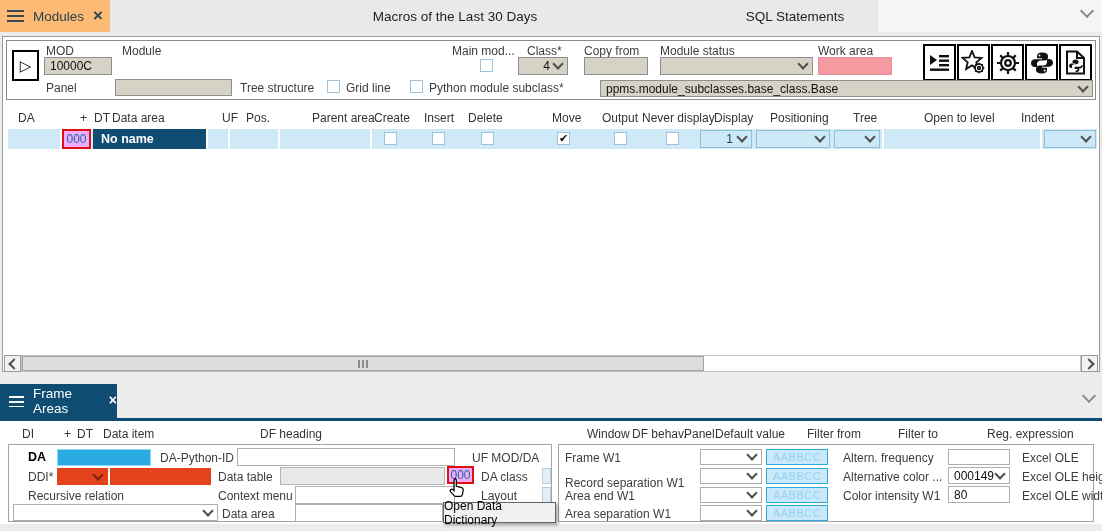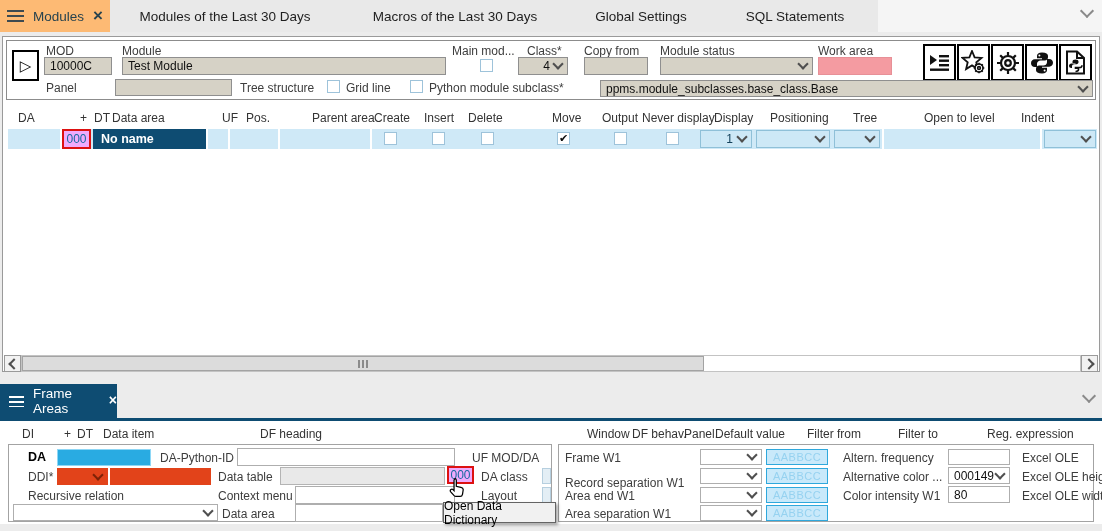--- a/index.html
+++ b/index.html
@@ -68,28 +68,22 @@
 
 <div class="screen">
 
   <div class="tabbar">
     <div class="tabbar-right"></div>
     <div class="tab active" style="left:0;width:110px;">
       <span class="burger" style="--bc:#3d4a50;"></span>
       <span>Modules</span>
       <span class="xclose">×</span>
     </div>
-    <div class="tab" style="left:110px;width:230px;">
-      <span>Modules of the Last 30 Days</span>
-    </div>
     <div class="tab" style="left:340px;width:230px;">
       <span>Macros of the Last 30 Days</span>
-    </div>
-    <div class="tab" style="left:570px;width:142px;">
-      <span>Global Settings</span>
     </div>
     <div class="tab" style="left:712px;width:166px;">
       <span>SQL Statements</span>
     </div>
     <span class="chev big abs" style="left:1082px;top:10px;"></span>
   </div>
 
   <div class="panel" style="left:2px;top:36px;width:1098px;height:336px;"></div>
 
   <div class="panel" style="left:6px;top:40px;width:1090px;height:60px;border-color:#8c8c8c;"></div>
@@ -97,23 +91,20 @@
   <div class="runbtn">
     <span>▷</span>
   </div>
 
   <span class="lbl" style="left:46px;top:44px;">MOD</span>
   <div class="fld" style="left:44px;top:57px;width:68px;height:18px;">
     <span>10000C</span>
   </div>
 
   <span class="lbl" style="left:122px;top:44px;">Module</span>
-  <div class="fld" style="left:122px;top:57px;width:324px;height:18px;">
-    <span>Test Module</span>
-  </div>
 
   <span class="lbl" style="left:452px;top:44px;">Main mod...</span>
   <div class="cb" style="left:480px;top:59px;"></div>
 
   <span class="lbl" style="left:527px;top:44px;">Class*</span>
   <div class="fld dd" style="left:518px;top:57px;width:50px;height:18px;">
     <span style="margin-left:auto;margin-right:4px;">4</span>
     <span class="chev"></span>
   </div>
 

